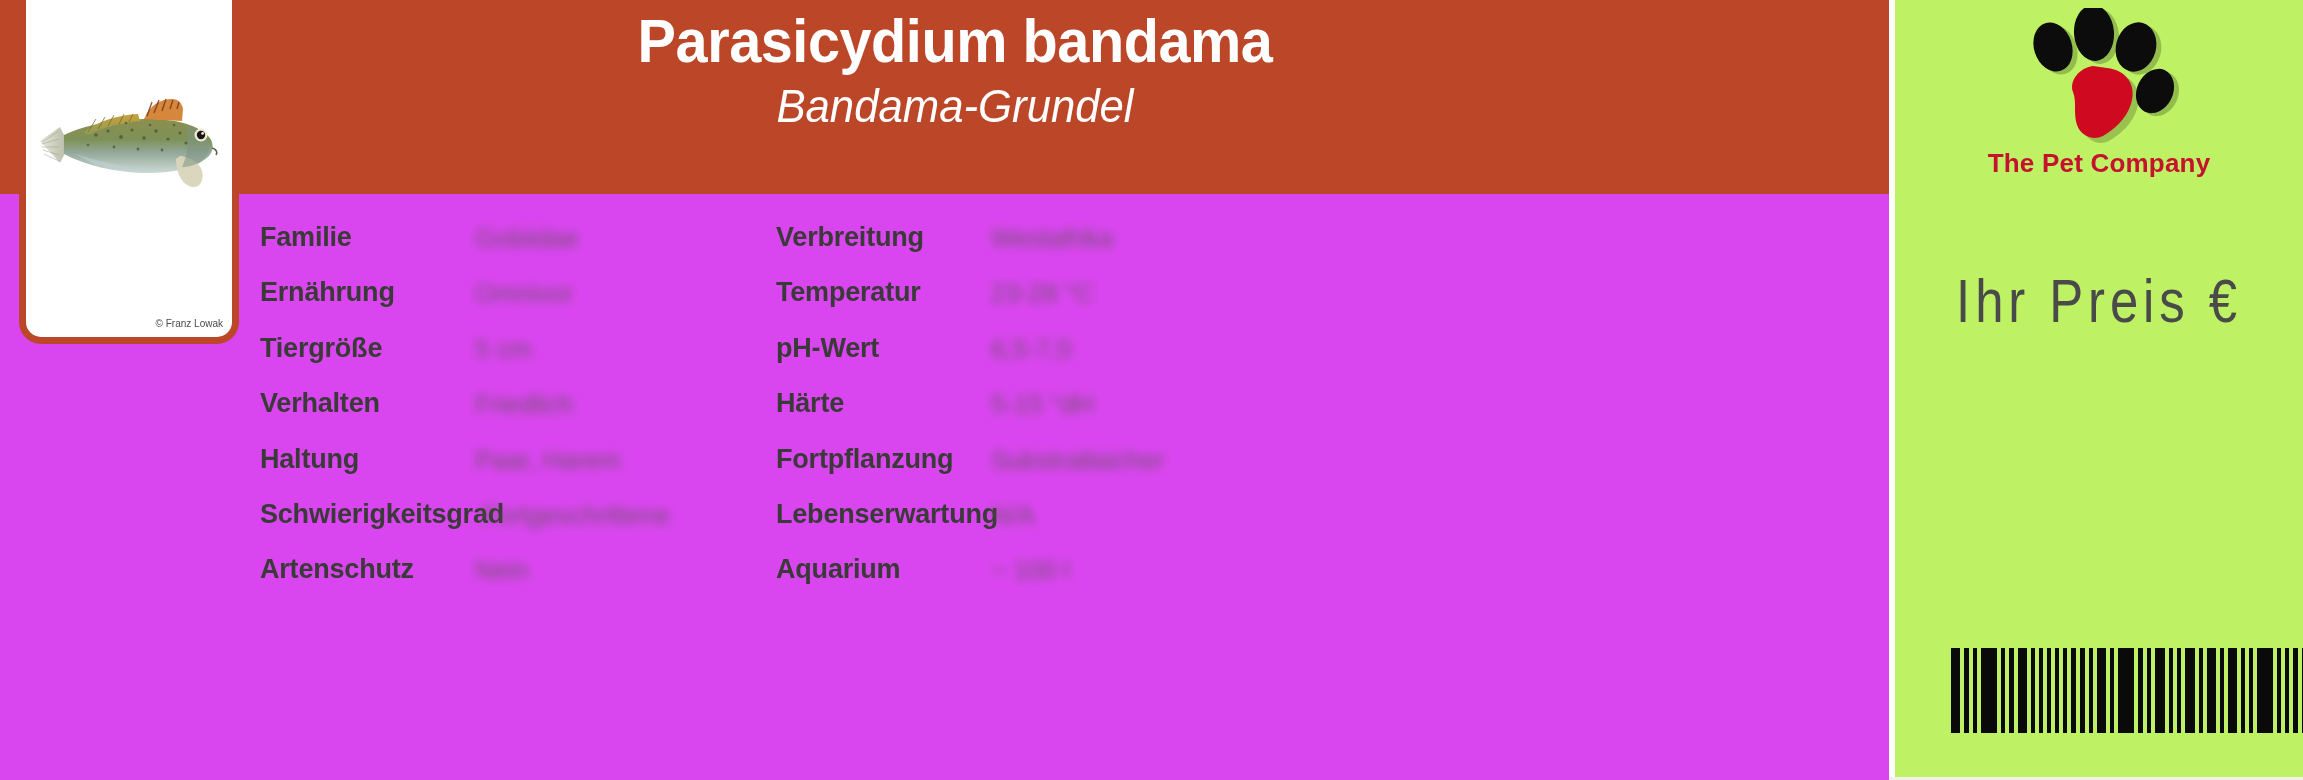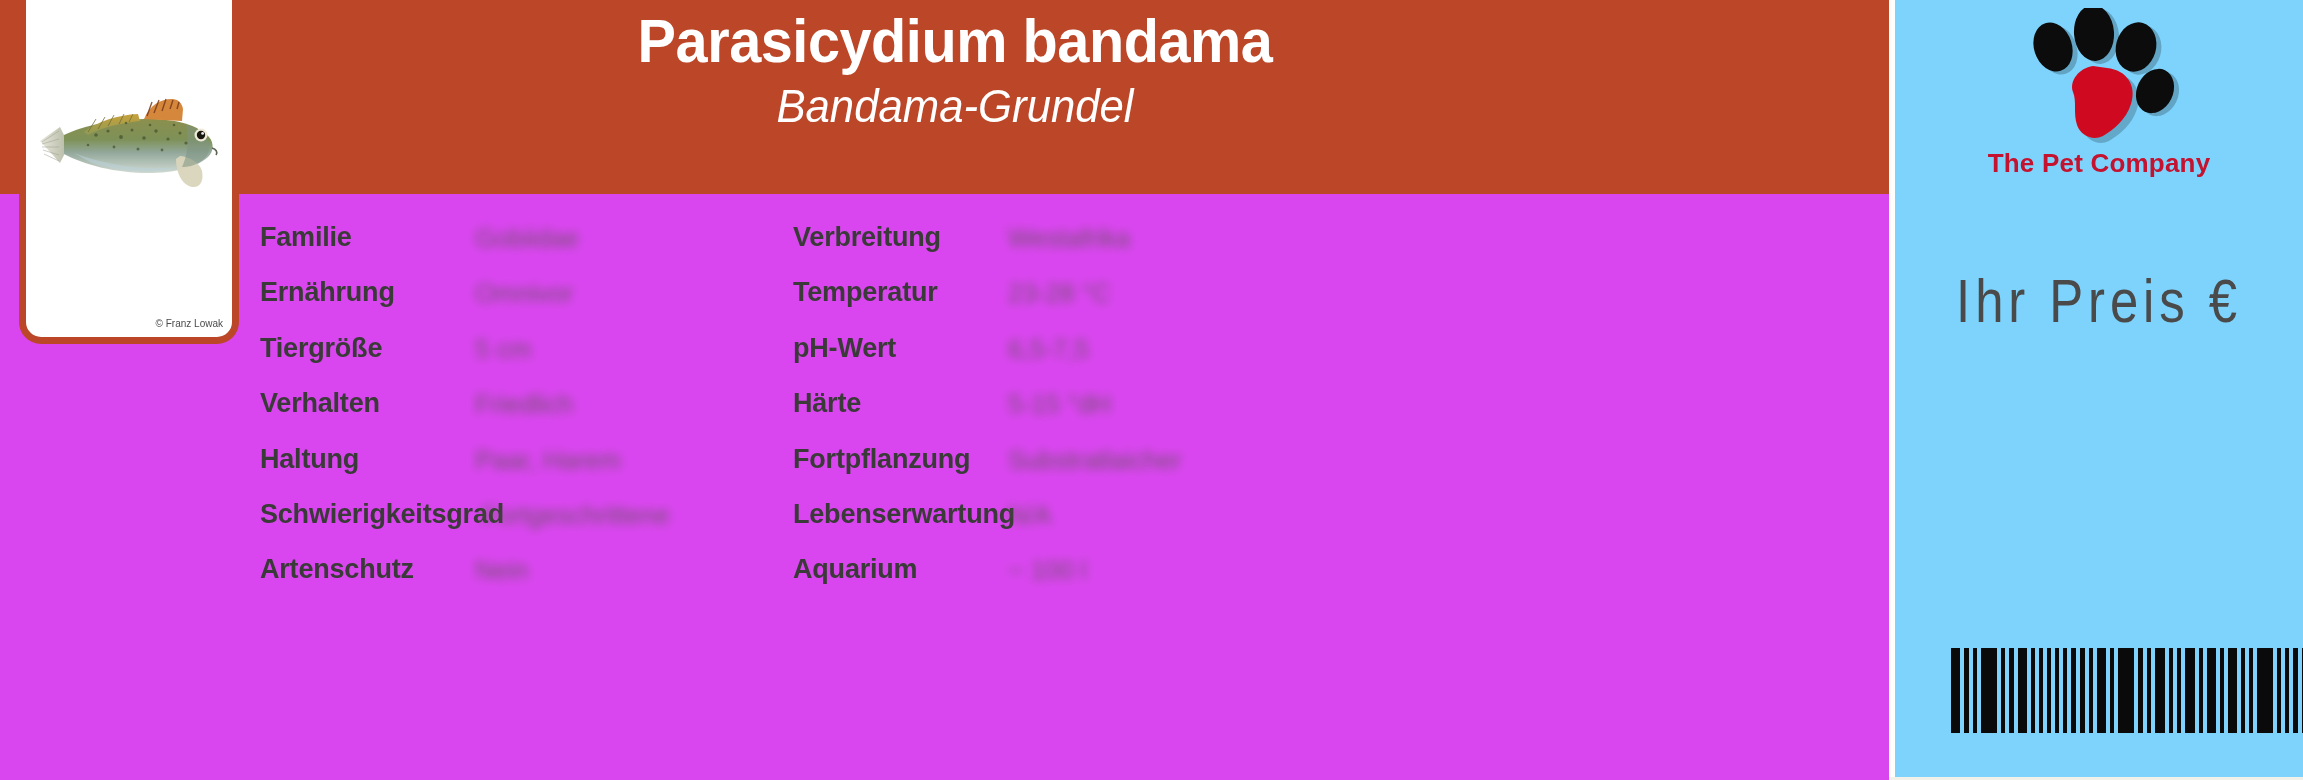--- a/index.html
+++ b/index.html
@@ -76,21 +76,21 @@
 
   
   .specs{
     position:absolute;left:260px;top:222px;
     width:1600px;
   }
   .spec-col{
     position:absolute;top:0;
   }
   .col-left{left:0;width:500px;}
-  .col-right{left:516px;width:520px;margin-left:17px;}
+  .col-right{left:516px;width:520px;}
   .spec-row{
     position:relative;
     height:55.4px;
   }
   .spec-label{
     position:absolute;left:0;top:0;
     font-size:27px;
     font-weight:bold;
     color:#3a3a38;
     white-space:nowrap;
@@ -104,21 +104,21 @@
     white-space:nowrap;
     filter:blur(4.6px);
     opacity:0.78;
   }
   .col-left .spec-row.wide .spec-value{left:222px;}
 
   
   .price-panel{
     position:absolute;left:1889px;top:0;
     width:414px;height:780px;
-    background:#7dd3fc;
+    background:#bef264;
     border-left:6px solid #fdfdfb;
     box-sizing:border-box;
   }
   .logo-box{
     position:absolute;left:0;top:6px;
     width:408px;height:186px;
   }
   .paw{
     position:absolute;left:120px;top:2px;
     width:180px;height:140px;

